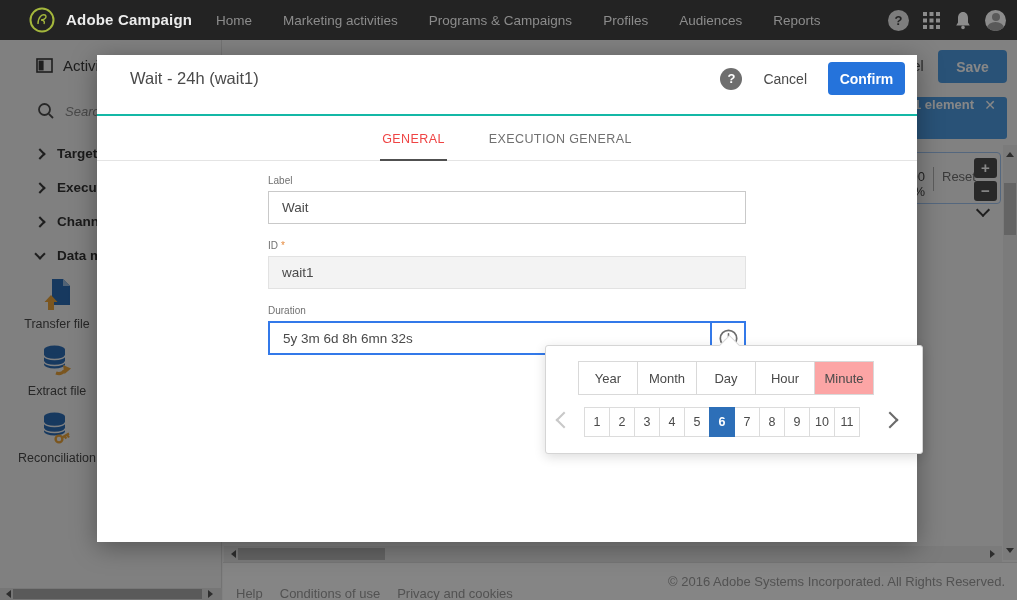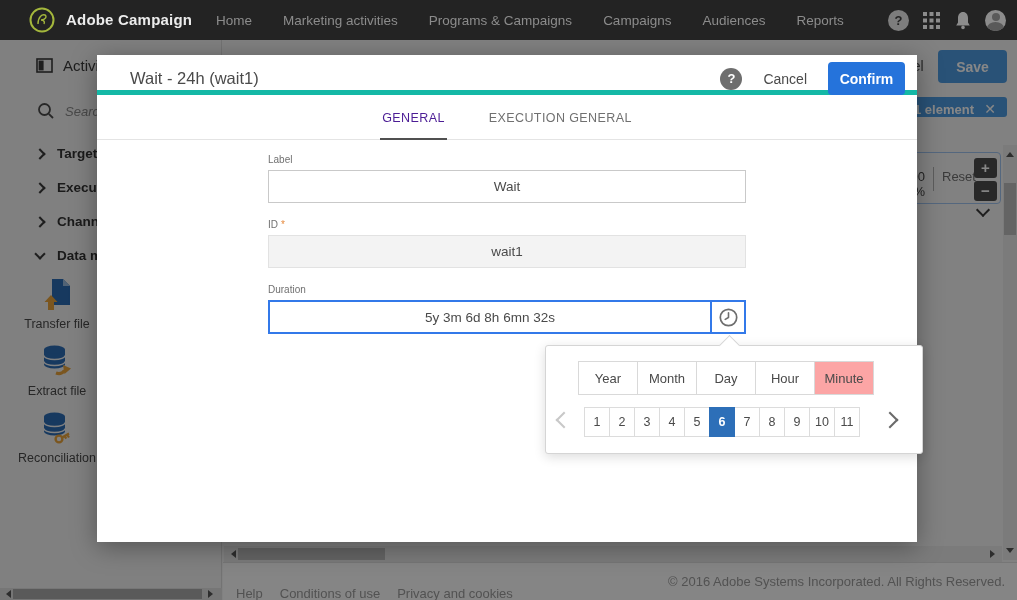--- a/index.html
+++ b/index.html
@@ -41,21 +41,21 @@
   .sb-hscroll { position:absolute; left:0; bottom:0; width:222px; height:12px; background:#DFDFDF; }
   .sb-hthumb { position:absolute; left:13px; top:1px; width:189px; height:10px; background:#ABABAB; }
   .tri { width:0; height:0; position:absolute; }
   .tri.l { border:4px solid transparent; border-right:5px solid #555; }
   .tri.r { border:4px solid transparent; border-left:5px solid #555; }
   .tri.u { border:4px solid transparent; border-bottom:5px solid #555; }
   .tri.d { border:4px solid transparent; border-top:5px solid #555; }
 
   .wf-cancel { position:absolute; left:880px; top:58px; font-size:14px; color:#4A4A4A; cursor:pointer; }
   .wf-save { position:absolute; left:938px; top:50px; width:69px; height:33px; background:#4E9BE0; border:none; border-radius:4px; color:#fff; font-size:14px; font-weight:700; font-family:inherit; cursor:pointer; }
-  .sel-badge { position:absolute; left:903px; top:97px; width:104px; height:20px; background:#4E9BE0; border-radius:3px; display:flex; align-items:flex-end; justify-content:space-between; padding:0 11px; }
+  .sel-badge { position:absolute; left:903px; top:97px; width:104px; height:42px; background:#4E9BE0; border-radius:3px; display:flex; align-items:flex-start; justify-content:space-between; padding:0 11px; }
   .sel-badge-label { color:#fff; font-size:13px; font-weight:700; }
   .sel-badge-close { color:#fff; font-size:14px; font-weight:700; cursor:pointer; }
   .zoom-box { position:absolute; left:886px; top:152px; width:115px; height:52px; border:1px solid #9FC2EE; border-radius:4px; }
   .zoom-value { position:absolute; left:2px; top:16px; width:36px; text-align:right; font-size:13px; color:#444; }
   .zoom-div { position:absolute; left:46px; top:14px; width:1px; height:24px; background:#AFAFAF; }
   .zoom-reset { position:absolute; left:55px; top:16px; font-size:13px; color:#6E6E6E; cursor:pointer; }
   .zoom-btn { position:absolute; right:3px; width:23px; height:20px; background:#4D4D4D; border:none; border-radius:3px; color:#fff; font-size:15px; font-weight:700; line-height:18px; cursor:pointer; font-family:inherit; padding:0; }
   .zoom-btn.plus { top:5px; } .zoom-btn.minus { top:28px; }
   .canvas-chevron { position:absolute; left:978px; top:205px; width:10px; height:10px; border-right:2px solid #3A3A3A; border-bottom:2px solid #3A3A3A; transform:rotate(45deg); cursor:pointer; }
 
@@ -67,34 +67,34 @@
   .app-footer { position:absolute; left:223px; top:562px; width:794px; height:38px; background:#FBFBFB; border-top:1px solid #DFDFDF; }
   .footer-links { position:absolute; left:13px; top:0; height:38px; display:flex; gap:17px; align-items:flex-end; }
   .footer-link { font-size:13px; color:#9B9B9B; cursor:pointer; }
   .footer-copy { position:absolute; right:12px; top:0; line-height:38px; font-size:13px; color:#9B9B9B; }
 
   
   .overlay { position:absolute; left:0; top:40px; width:1017px; height:560px; background:rgba(0,0,0,0.47); z-index:20; }
 
   
   .modal { position:absolute; left:97px; top:55px; width:820px; height:487px; background:#fff; z-index:30; box-shadow:0 5px 24px rgba(0,0,0,0.35); }
-  .m-header { position:relative; height:40px; border-bottom:5px solid #14b8a6; }
+  .m-header { position:relative; height:61px; border-bottom:2px solid #14b8a6; }
   .m-title { position:absolute; left:33px; top:0; line-height:47px; font-size:16.5px; color:#4A4A4A; }
   .m-header-right { position:absolute; right:12px; top:0; height:47px; display:flex; gap:21px; align-items:center; }
   .m-help { width:22px; height:22px; border-radius:50%; background:#6E6E6E; color:#fff; font-size:13px; font-weight:700; display:flex; align-items:center; justify-content:center; cursor:pointer; }
   .m-cancel { font-size:14px; color:#4A4A4A; cursor:pointer; }
   .m-confirm { width:77px; height:33px; background:#2573DB; border:none; border-radius:4px; color:#fff; font-size:14px; font-weight:700; font-family:inherit; cursor:pointer; }
   .m-tabs { height:45px; border-bottom:1px solid #E4E4E4; display:flex; gap:40px; justify-content:center; }
   .m-tab { font-size:12.5px; letter-spacing:.4px; color:#707070; padding:16px 2px 0; cursor:pointer; }
-  .m-tab.active { color:#4c1d95; border-bottom:2px solid #505050; margin-bottom:-1px; }
+  .m-tab.active { color:#ef4444; border-bottom:2px solid #505050; margin-bottom:-1px; }
   .m-body { padding:14px 0 0 171px; }
   .fgroup { width:478px; margin-bottom:16px; }
   .flabel { font-size:10px; color:#707070; margin-bottom:5px; }
   .freq { color:#E68A3E; margin-left:3px; }
-  .finput { width:100%; height:33px; border:1px solid #C9C9C9; background:#fff; padding:0 13px; font-size:13.5px; color:#4A4A4A; font-family:inherit; outline:none;text-align:center; }
+  .finput { width:100%; height:33px; border:1px solid #C9C9C9; background:#fff; padding:0 13px; font-size:13.5px; color:#4A4A4A; font-family:inherit; outline:none; }
   .finput:disabled { background:#F3F3F3; border-color:#E2E2E2; color:#4A4A4A; }
   .dur-row { display:flex; }
   .dur-input { flex:1; border:2px solid #3379E9; height:34px; }
   .clock-btn { width:36px; height:34px; border:2px solid #3379E9; margin-left:-2px; background:#fff; display:flex; align-items:center; justify-content:center; cursor:pointer; padding:0; }
 
   
   .picker { position:absolute; left:448px; top:290px; width:378px; height:109px; background:#fff; border:1px solid #D5D5D5; border-radius:3px; box-shadow:0 3px 12px rgba(0,0,0,0.14); }
   .picker-caret { position:absolute; left:176px; top:-8.5px; width:15px; height:15px; background:#fff; border-left:1px solid #D5D5D5; border-top:1px solid #D5D5D5; transform:rotate(45deg); }
   .units { position:absolute; left:32px; top:15px; display:flex; }
   .unit { width:60px; height:34px; border:1px solid #D9D9D9; background:#fff; display:flex; align-items:center; justify-content:center; font-size:13px; color:#4A4A4A; cursor:pointer; }
@@ -116,21 +116,21 @@
     <svg width="26" height="26" viewBox="0 0 26 26">
       <circle cx="13" cy="13" r="11.5" fill="none" stroke="#A4B73C" stroke-width="2"></circle>
       <path d="M9 17 C9 10 13 7 16 8 C18 9 17 13 12 13 M12 13 C15 13 16 15 15 17" fill="none" stroke="#A4B73C" stroke-width="1.4"></path>
     </svg>
   </span>
   <span class="brand">Adobe Campaign</span>
   <div class="nav-items">
     <span class="nav-item">Home</span>
     <span class="nav-item">Marketing activities</span>
     <span class="nav-item">Programs &amp; Campaigns</span>
-    <span class="nav-item">Campaigns</span>
+    <span class="nav-item">Profiles</span>
     <span class="nav-item">Audiences</span>
     <span class="nav-item">Reports</span>
   </div>
   <div class="nav-right">
     <span class="nav-help">?</span>
     <span class="nav-icon">
       <svg width="19" height="19" viewBox="0 0 19 19" fill="#8C8C8C">
         <rect x="1" y="1" width="4" height="4"></rect>
           <rect x="7.5" y="1" width="4" height="4"></rect>
           <rect x="14" y="1" width="4" height="4"></rect>

